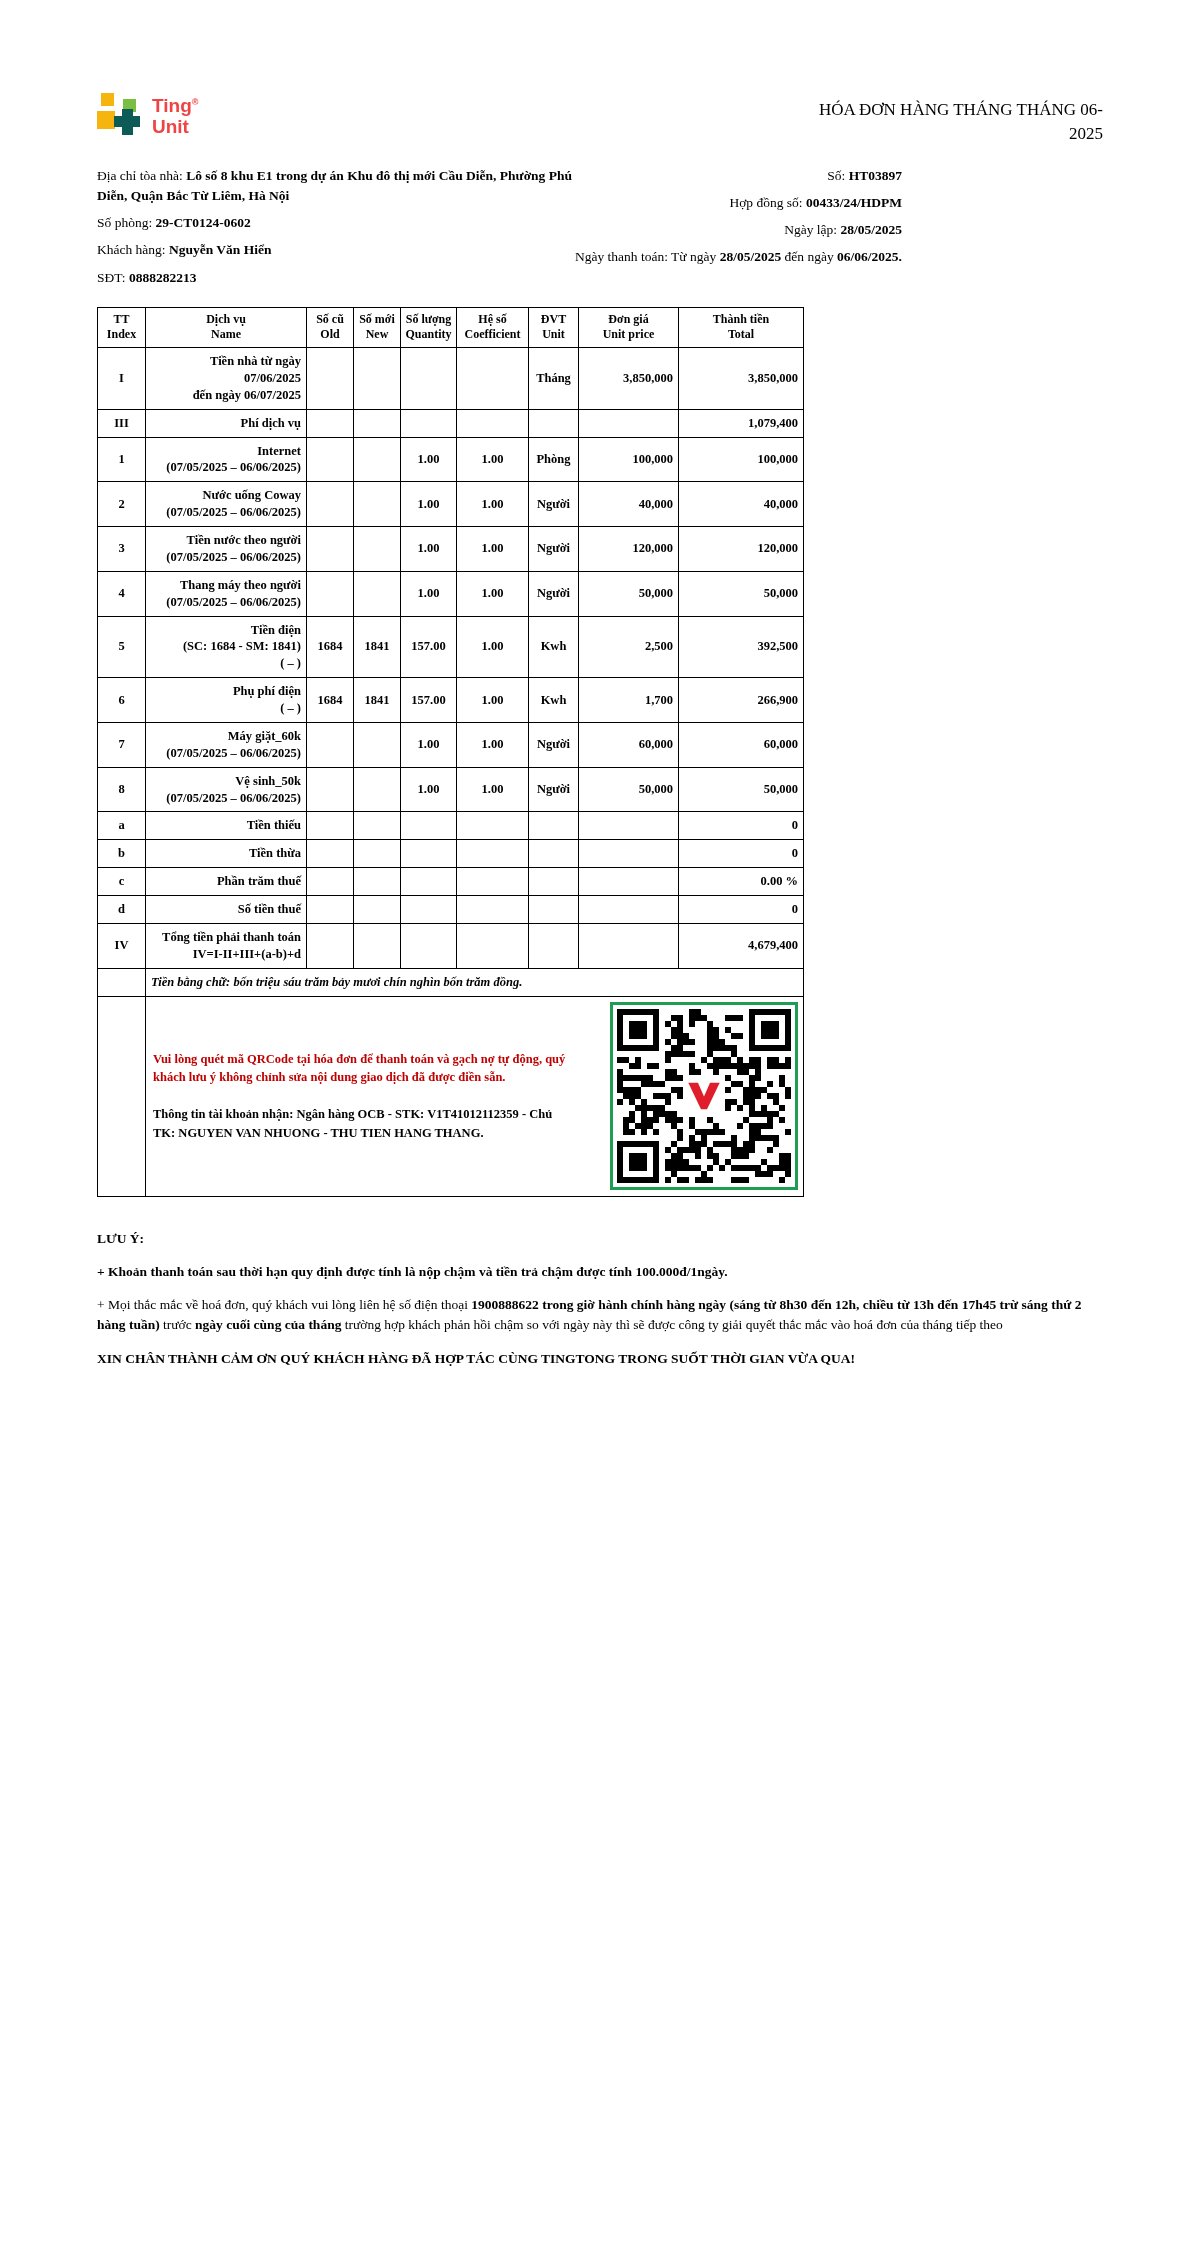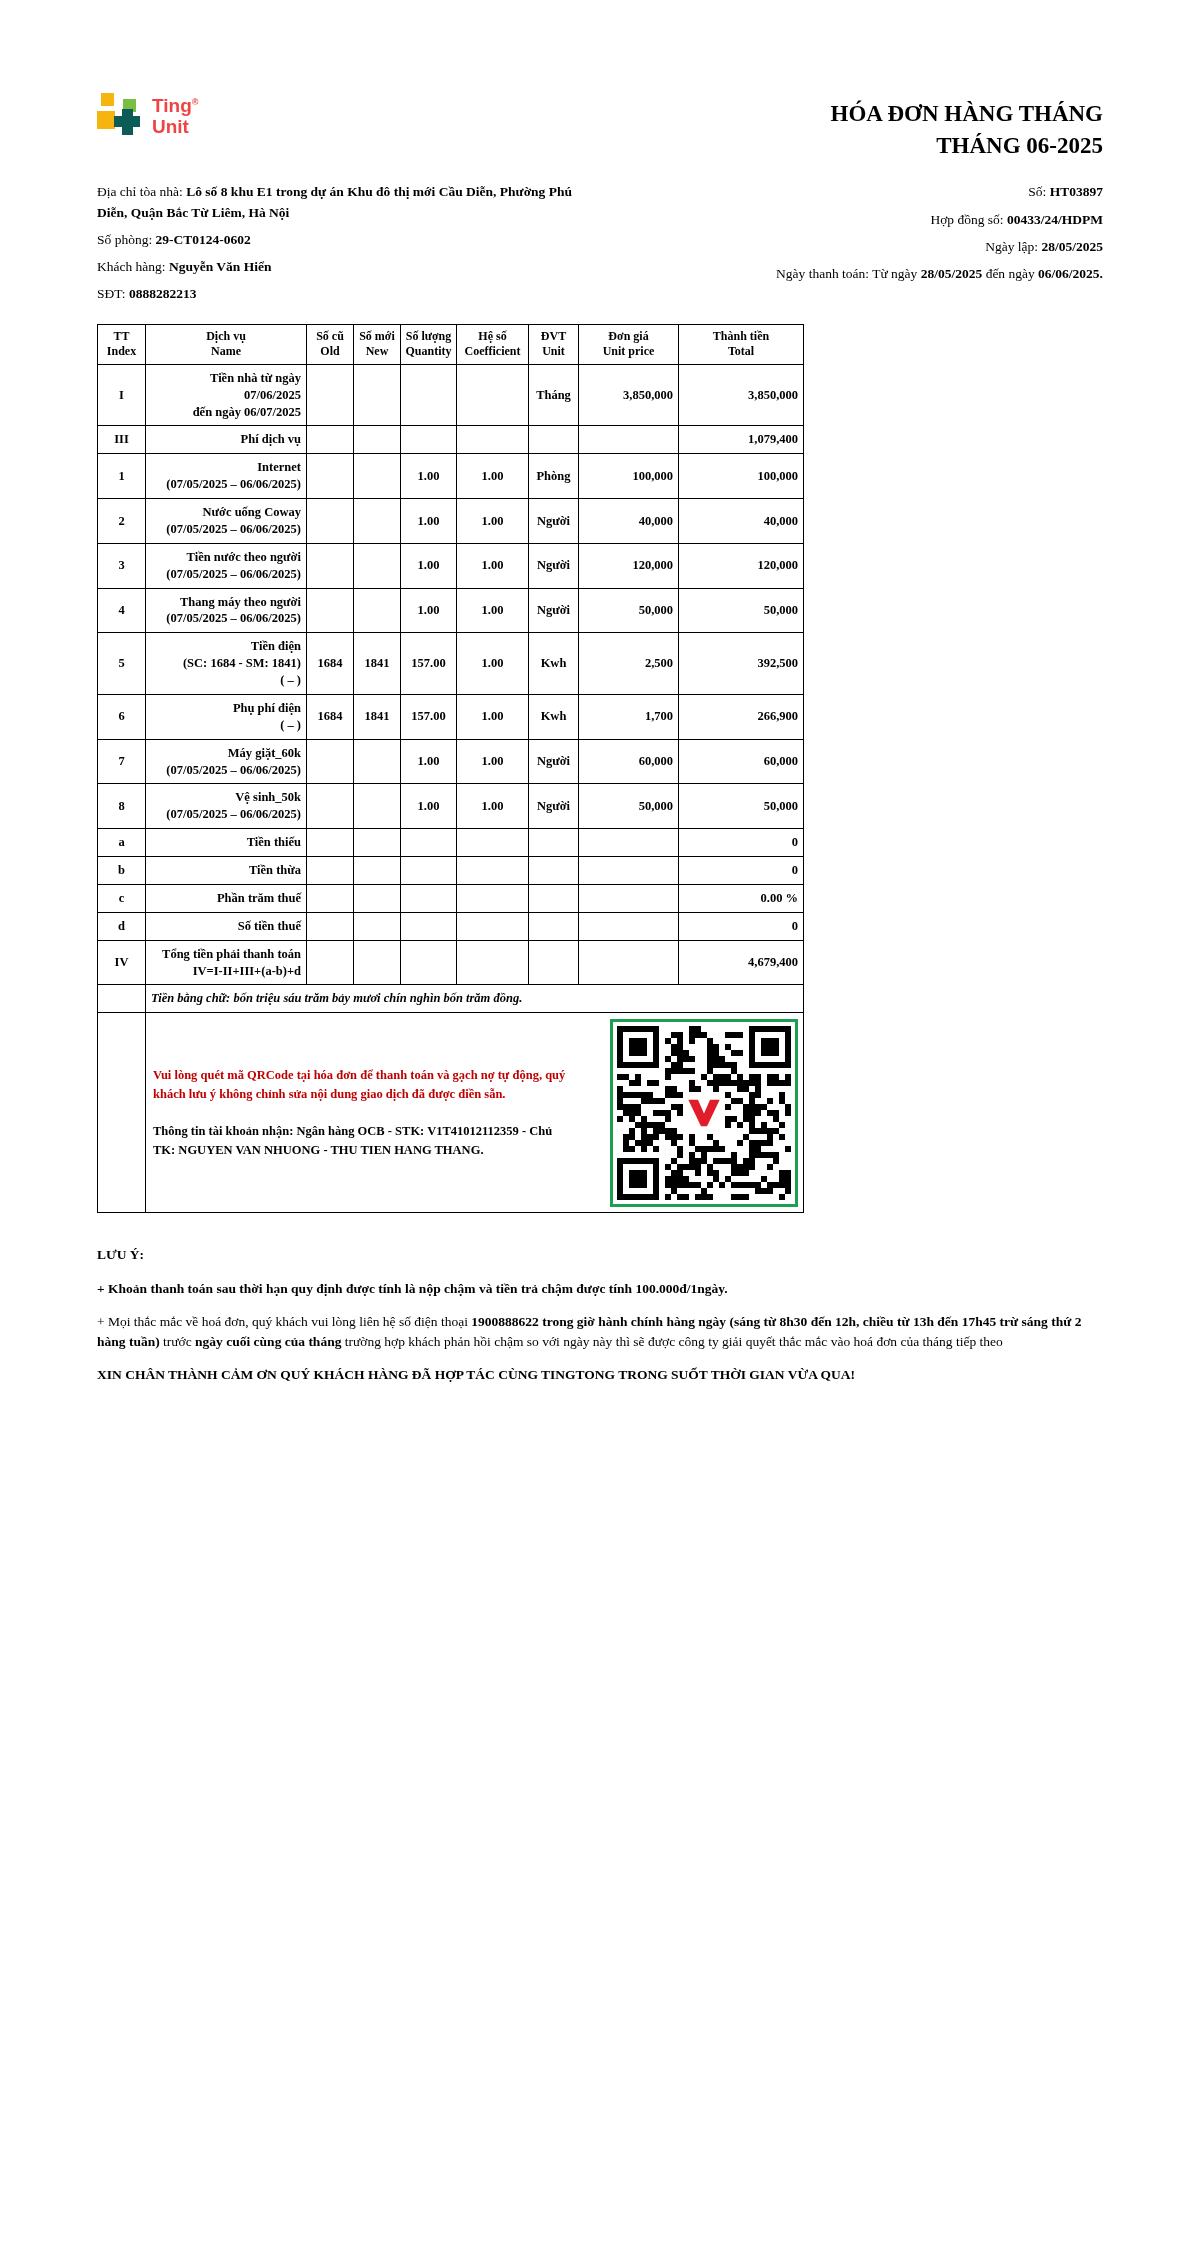--- a/index.html
+++ b/index.html
@@ -15,24 +15,24 @@
   .brand { display:flex; gap:7px; align-items:flex-start; }
   .brand-mark { position:relative; width:48px; height:52px; }
   .brand-mark div { position:absolute; }
   .bm-y1 { width:13px; height:13px; left:4px; top:1px; background:#F6B40E; }
   .bm-g1 { width:13px; height:13px; left:26px; top:7px; background:#7ABF43; }
   .bm-y2 { width:18px; height:18px; left:0; top:19px; background:#F6B40E; }
   .bm-tv { width:11px; height:26px; left:25px; top:17px; background:#0D5B57; }
   .bm-th { width:26px; height:11px; left:17px; top:24px; background:#0D5B57; }
   .brand-text { font-family:"Liberation Sans", sans-serif; font-weight:bold; color:#ef4444; font-size:19px; line-height:1.08; padding-top:4px; }
   .brand-text .reg { font-size:9px; vertical-align:super; }
-  .title { width:308px; text-align:right; font-weight:bold; font-size:23px; line-height:1.4; padding-top:6px; }
+  .title { width:308px; text-align:right; font-weight:normal; font-size:17px; line-height:1.4; padding-top:6px; }
 
   
-  .info { display:flex; justify-content:space-between; margin-top:20px; }
+  .info { display:flex; justify-content:flex-start; margin-top:20px; }
   .info-left { width:478px; line-height:1.5; }
   .info-left > div, .info-right > div { margin-bottom:7px; }
   .info-right { text-align:right; line-height:1.5; padding-top:0; }
   .info b { font-weight:bold; }
 
   
   table.inv { border-collapse:collapse; margin-top:12px; width:706px; table-layout:fixed; }
   table.inv th, table.inv td { border:1px solid #000; vertical-align:middle; }
   table.inv th { font-size:12px; line-height:1.3; padding:4px 1px; text-align:center; font-weight:bold; }
   table.inv td { font-size:12.5px; font-weight:bold; padding:5px 5px; line-height:1.35; }

